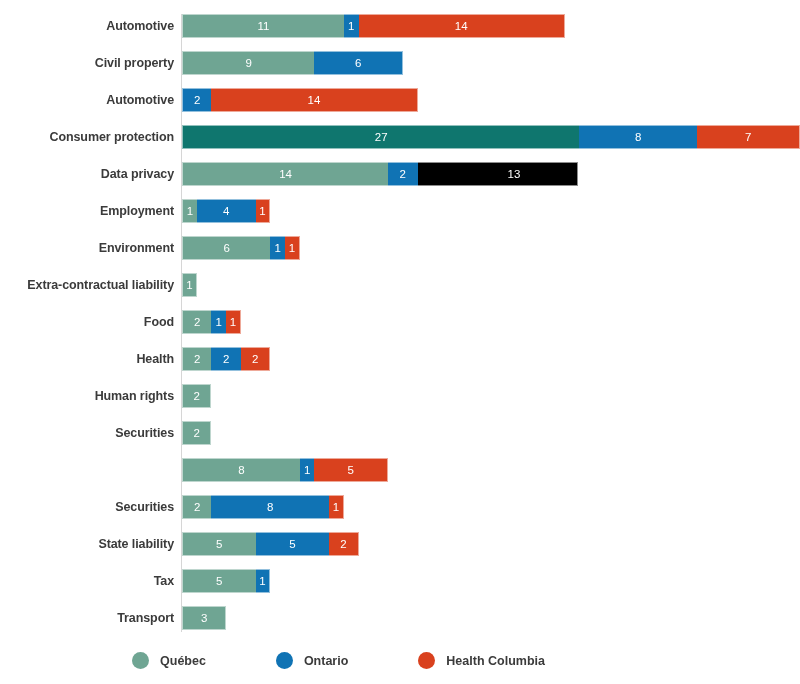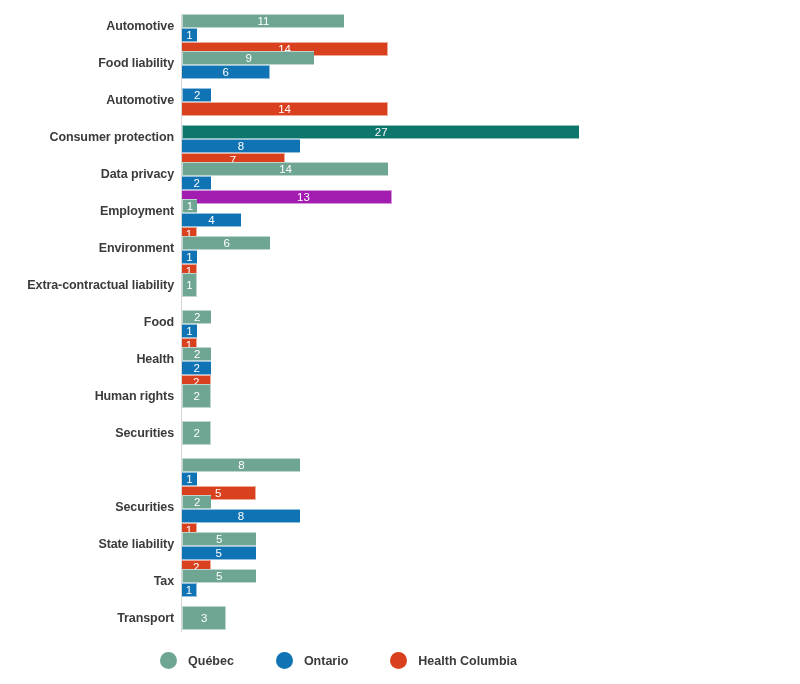--- a/index.html
+++ b/index.html
@@ -50,21 +50,21 @@
     text-align: right;
     letter-spacing: -0.1px;
   }
 
   .bar-track {
     position: absolute;
     left: 182px;
     top: 0;
     height: 24px;
     display: flex;
-    flex-direction: column;
+    flex-direction: row;
     align-items: stretch;
   }
 
   .seg {
     height: 24px;
     box-sizing: border-box;
     display: flex;
     align-items: center;
     justify-content: center;
     color: #ffffff;
@@ -91,21 +91,21 @@
   
   #legend {
     position: absolute;
     left: 0;
     top: 652px;
     width: 677px;
     display: flex;
     flex-direction: row;
     justify-content: center;
     align-items: center;
-    gap: 42px;
+    gap: 70px;
   }
   .legend-item {
     display: flex;
     flex-direction: row;
     align-items: center;
     gap: 11px;
   }
   .legend-dot {
     width: 17px;
     height: 17px;
@@ -128,21 +128,21 @@
   <div id="plot">
       <div class="row">
         <div class="row-label">Automotive</div>
         <div class="bar-track">
           <div class="seg" style="width: 161.92px; background: rgb(111, 165, 147);">11</div>
           <div class="seg" style="width: 14.72px; background: rgb(16, 115, 180);">1</div>
           <div class="seg" style="width: 206.08px; background: rgb(217, 65, 30);">14</div>
         </div>
       </div>
       <div class="row">
-        <div class="row-label">Food liability</div>
+        <div class="row-label">Civil property</div>
         <div class="bar-track">
           <div class="seg" style="width: 132.48px; background: rgb(111, 165, 147);">9</div>
           <div class="seg" style="width: 88.32px; background: rgb(16, 115, 180);">6</div>
         </div>
       </div>
       <div class="row">
         <div class="row-label">Automotive</div>
         <div class="bar-track">
           <div class="seg" style="width: 29.44px; background: rgb(16, 115, 180);">2</div>
           <div class="seg" style="width: 206.08px; background: rgb(217, 65, 30);">14</div>
@@ -154,21 +154,21 @@
           <div class="seg" style="width: 397.44px; background: #0f766e;">27</div>
           <div class="seg" style="width: 117.76px; background: rgb(16, 115, 180);">8</div>
           <div class="seg" style="width: 103.04px; background: rgb(217, 65, 30);">7</div>
         </div>
       </div>
       <div class="row">
         <div class="row-label">Data privacy</div>
         <div class="bar-track">
           <div class="seg" style="width: 206.08px; background: rgb(111, 165, 147);">14</div>
           <div class="seg" style="width: 29.44px; background: rgb(16, 115, 180);">2</div>
-          <div class="seg" style="width: 210px; background: #a21caf; padding-left: 34px;">13</div>
+          <div class="seg" style="width: 160px; background: #000000; padding-left: 34px;">13</div>
         </div>
       </div>
       <div class="row">
         <div class="row-label">Employment</div>
         <div class="bar-track">
           <div class="seg" style="width: 14.72px; background: rgb(111, 165, 147);">1</div>
           <div class="seg" style="width: 58.88px; background: rgb(16, 115, 180);">4</div>
           <div class="seg" style="width: 14.72px; background: rgb(217, 65, 30);">1</div>
         </div>
       </div>

